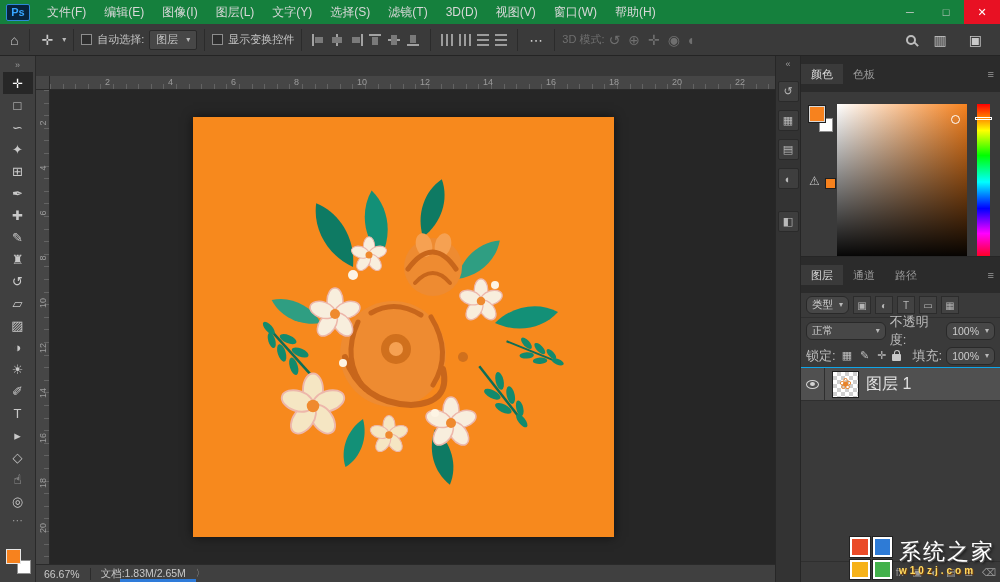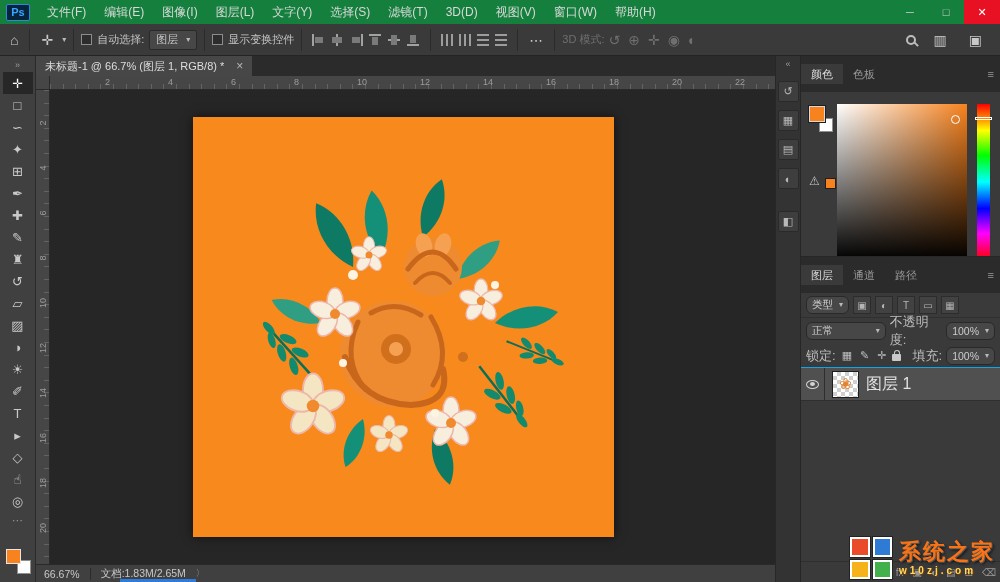--- a/index.html
+++ b/index.html
@@ -126,21 +126,21 @@
   .thumb.orange{background:#f7891d}
   .layer-name{font-size:16px;color:#e0e0e0}
   .layer-lock{margin-left:auto}
   .lp-footer{height:21px;border-top:1px solid #2f2f2f;display:flex;align-items:center;justify-content:flex-end;gap:9px;padding-right:4px;font-size:10px;color:#9a9a9a;flex:none}
 
   
   .watermark{position:absolute;right:5px;bottom:3px;display:flex;align-items:center;gap:7px;z-index:50}
   .wm-logo{width:42px;height:42px;display:grid;grid-template:repeat(2,1fr)/repeat(2,1fr);gap:3px}
   .wm-cell{border:2px solid #fff;box-shadow:0 0 0 1px #222}
   .wm-text{display:flex;flex-direction:column;line-height:1.1}
-  .wm-title{font-size:22px;font-weight:bold;color:#f97316;letter-spacing:2px;text-shadow:1px 1px 0 #555,2px 2px 3px rgba(0,0,0,.7)}
+  .wm-title{font-size:22px;font-weight:normal;color:#ffffff;letter-spacing:2px;text-shadow:1px 1px 0 #555,2px 2px 3px rgba(0,0,0,.7)}
   .wm-sub{font-size:10px;font-weight:bold;color:#ffd95e;letter-spacing:3px;text-shadow:1px 1px 1px #7a3c00}
 </style>
 </head>
 <body>
 
 <div class="app">
 
   <header class="menubar">
     <span class="psbadge">Ps</span>
     <span class="menu-item">文件(F)</span>
@@ -232,26 +232,20 @@
     <span class="tool">◇</span>
     <span class="tool">☝</span>
     <span class="tool">◎</span>
     <span class="tool-more">⋯</span>
     <div class="fgbg">
       <span class="bg-swatch"></span>
       <span class="fg-swatch" style="background:#f7821e"></span>
     </div>
   </div>
 
-  <div class="tabbar">
-    <div class="doctab">
-      <span>未标题-1 @ 66.7% (图层 1, RGB/8) *</span>
-      <span class="tab-close">×</span>
-    </div>
-  </div>
 
   <div class="ruler-corner"></div>
   <div class="ruler-h">
     <span class="rnum" style="left:55px">2</span>
     <span class="rnum" style="left:118px">4</span>
     <span class="rnum" style="left:181px">6</span>
     <span class="rnum" style="left:244px">8</span>
     <span class="rnum" style="left:307px">10</span>
     <span class="rnum" style="left:370px">12</span>
     <span class="rnum" style="left:433px">14</span>

